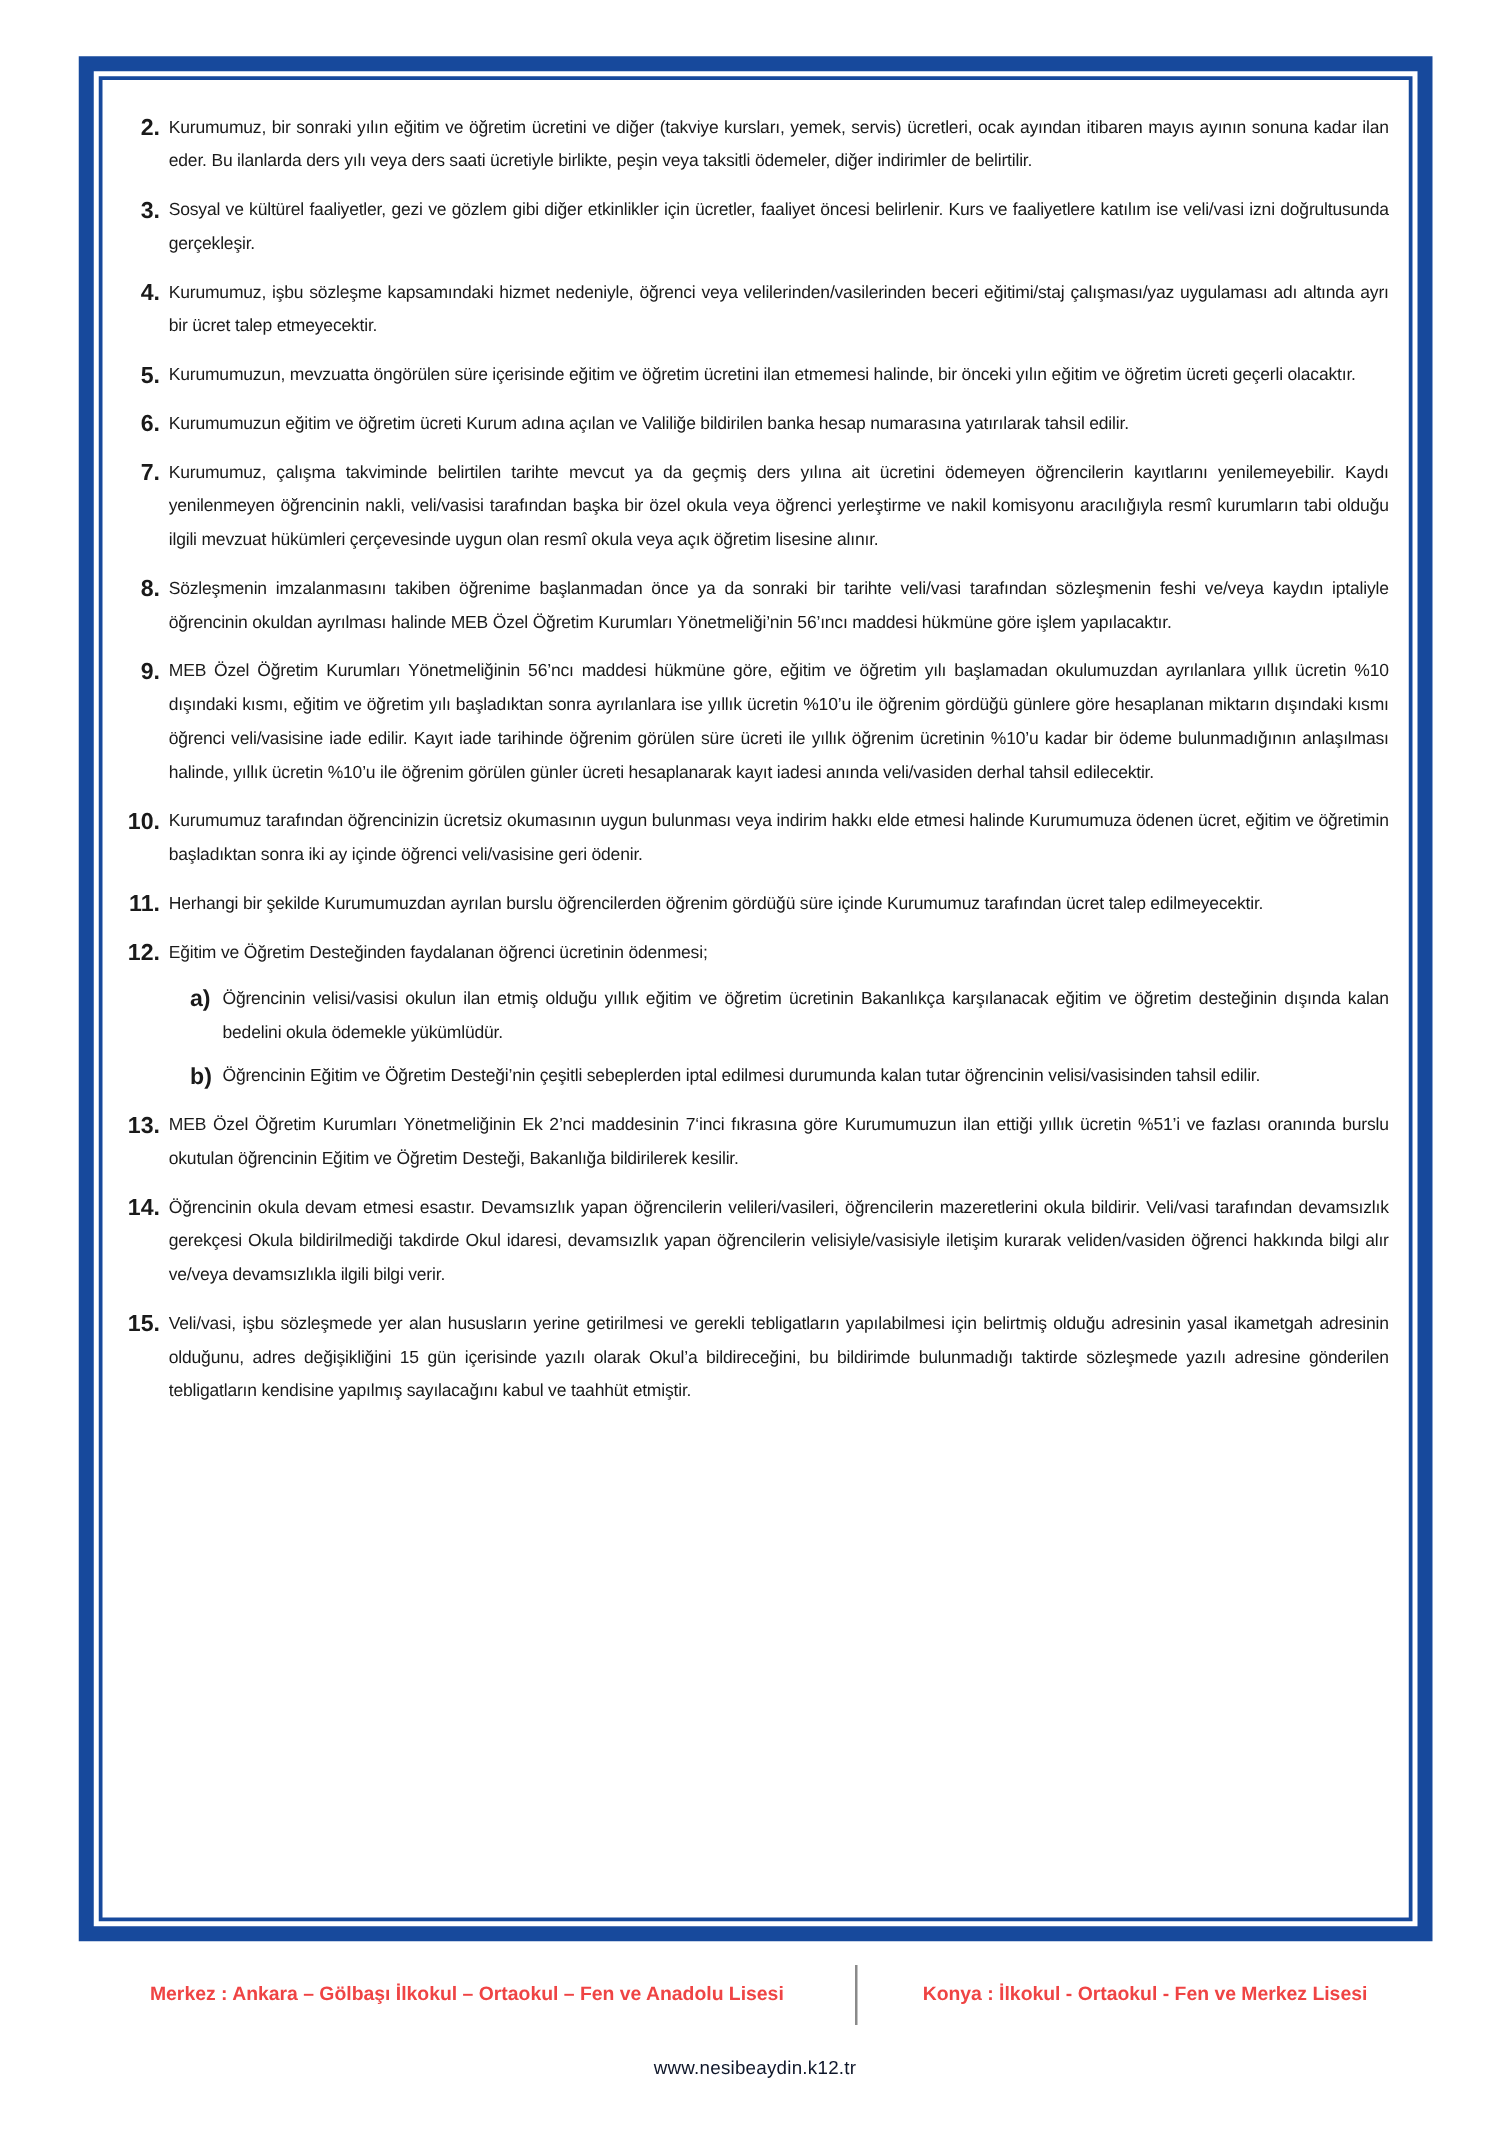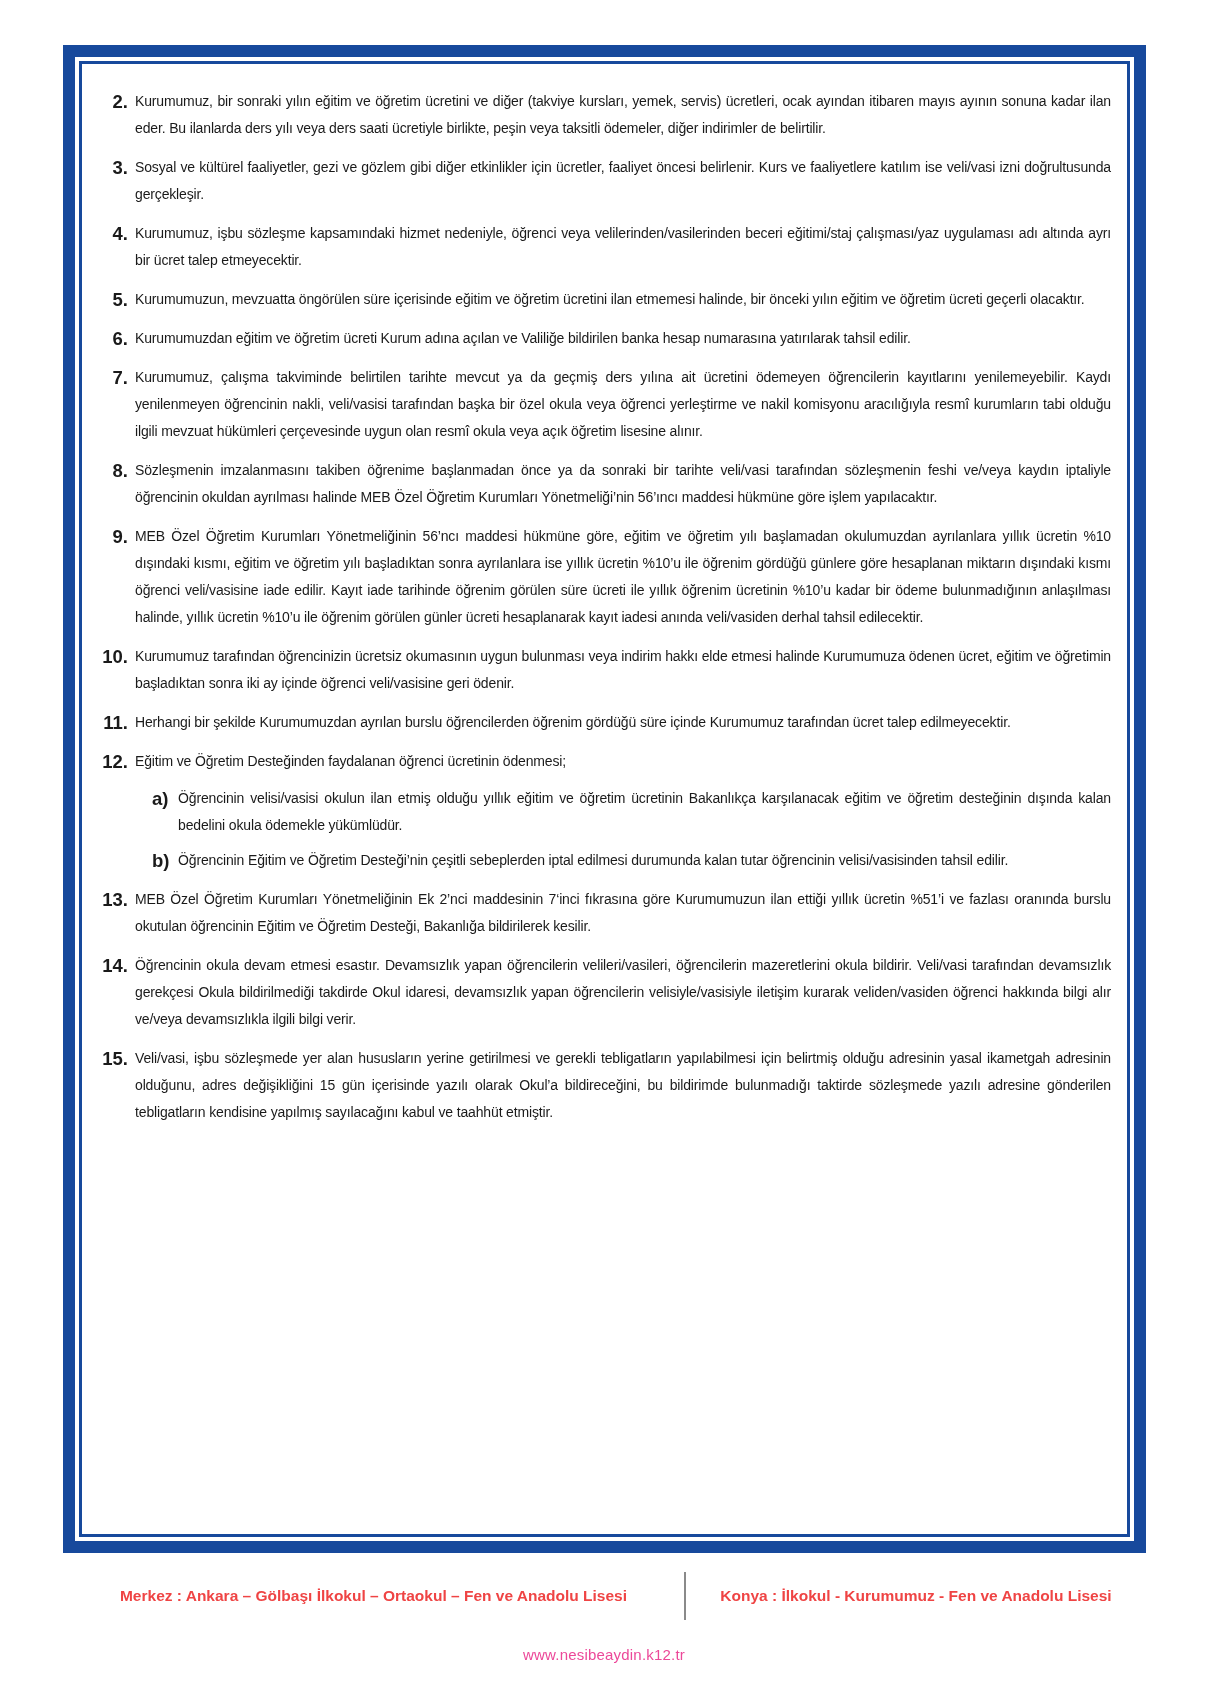--- a/index.html
+++ b/index.html
@@ -64,21 +64,21 @@
     color:#ef4444;
     white-space:nowrap;
   }
   .footer-left { width:621px; }
   .footer-right { flex:1; border-left:2px solid #8a8a8a; }
   .site-url {
     position:absolute; left:0; top:1646px;
     width:100%;
     text-align:center;
     font-size:15px;
-    color:#ec4899;
+    color:#0f172a;
     letter-spacing:0.2px;
   }
 </style>
 </head>
 <body>
 
 <div class="doc-frame">
   <div class="doc-inner">
 
     <div class="item">
@@ -96,21 +96,21 @@
       <div class="txt">Kurumumuz, işbu sözleşme kapsamındaki hizmet nedeniyle, öğrenci veya velilerinden/vasilerinden beceri eğitimi/staj çalışması/yaz uygulaması adı altında ayrı bir ücret talep etmeyecektir.</div>
     </div>
 
     <div class="item">
       <span class="num">5.</span>
       <div class="txt">Kurumumuzun, mevzuatta öngörülen süre içerisinde eğitim ve öğretim ücretini ilan etmemesi halinde, bir önceki yılın eğitim ve öğretim ücreti geçerli olacaktır.</div>
     </div>
 
     <div class="item">
       <span class="num">6.</span>
-      <div class="txt">Kurumumuzdan eğitim ve öğretim ücreti Kurum adına açılan ve Valiliğe bildirilen banka hesap numarasına yatırılarak tahsil edilir.</div>
+      <div class="txt">Kurumumuzun eğitim ve öğretim ücreti Kurum adına açılan ve Valiliğe bildirilen banka hesap numarasına yatırılarak tahsil edilir.</div>
     </div>
 
     <div class="item">
       <span class="num">7.</span>
       <div class="txt">Kurumumuz, çalışma takviminde belirtilen tarihte mevcut ya da geçmiş ders yılına ait ücretini ödemeyen öğrencilerin kayıtlarını yenilemeyebilir. Kaydı yenilenmeyen öğrencinin nakli, veli/vasisi tarafından başka bir özel okula veya öğrenci yerleştirme ve nakil komisyonu aracılığıyla resmî kurumların tabi olduğu ilgili mevzuat hükümleri çerçevesinde uygun olan resmî okula veya açık öğretim lisesine alınır.</div>
     </div>
 
     <div class="item">
       <span class="num">8.</span>
       <div class="txt">Sözleşmenin imzalanmasını takiben öğrenime başlanmadan önce ya da sonraki bir tarihte veli/vasi tarafından sözleşmenin feshi ve/veya kaydın iptaliyle öğrencinin okuldan ayrılması halinde MEB Özel Öğretim Kurumları Yönetmeliği’nin 56’ıncı maddesi hükmüne göre işlem yapılacaktır.</div>
@@ -159,16 +159,16 @@
     <div class="item" style="margin-bottom:0;">
       <span class="num">15.</span>
       <div class="txt">Veli/vasi, işbu sözleşmede yer alan hususların yerine getirilmesi ve gerekli tebligatların yapılabilmesi için belirtmiş olduğu adresinin yasal ikametgah adresinin olduğunu, adres değişikliğini 15 gün içerisinde yazılı olarak Okul’a bildireceğini, bu bildirimde bulunmadığı taktirde sözleşmede yazılı adresine gönderilen tebligatların kendisine yapılmış sayılacağını kabul ve taahhüt etmiştir.</div>
     </div>
 
   </div>
 </div>
 
 <div class="footer">
   <div class="footer-cell footer-left">Merkez : Ankara – Gölbaşı İlkokul – Ortaokul – Fen ve Anadolu Lisesi</div>
-  <div class="footer-cell footer-right">Konya : İlkokul - Kurumumuz - Fen ve Anadolu Lisesi</div>
+  <div class="footer-cell footer-right">Konya : İlkokul - Ortaokul - Fen ve Merkez Lisesi</div>
 </div>
 
 <div class="site-url">www.nesibeaydin.k12.tr</div>
 
 </body></html>

